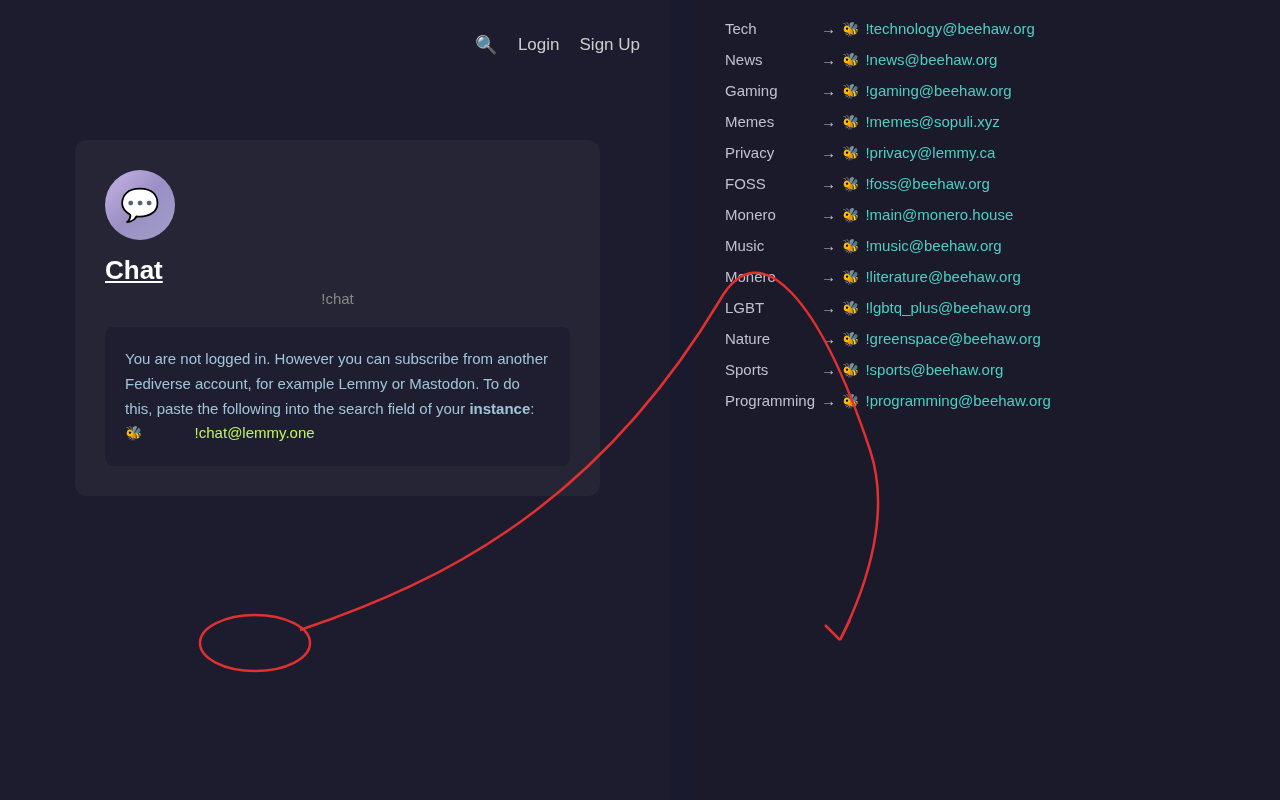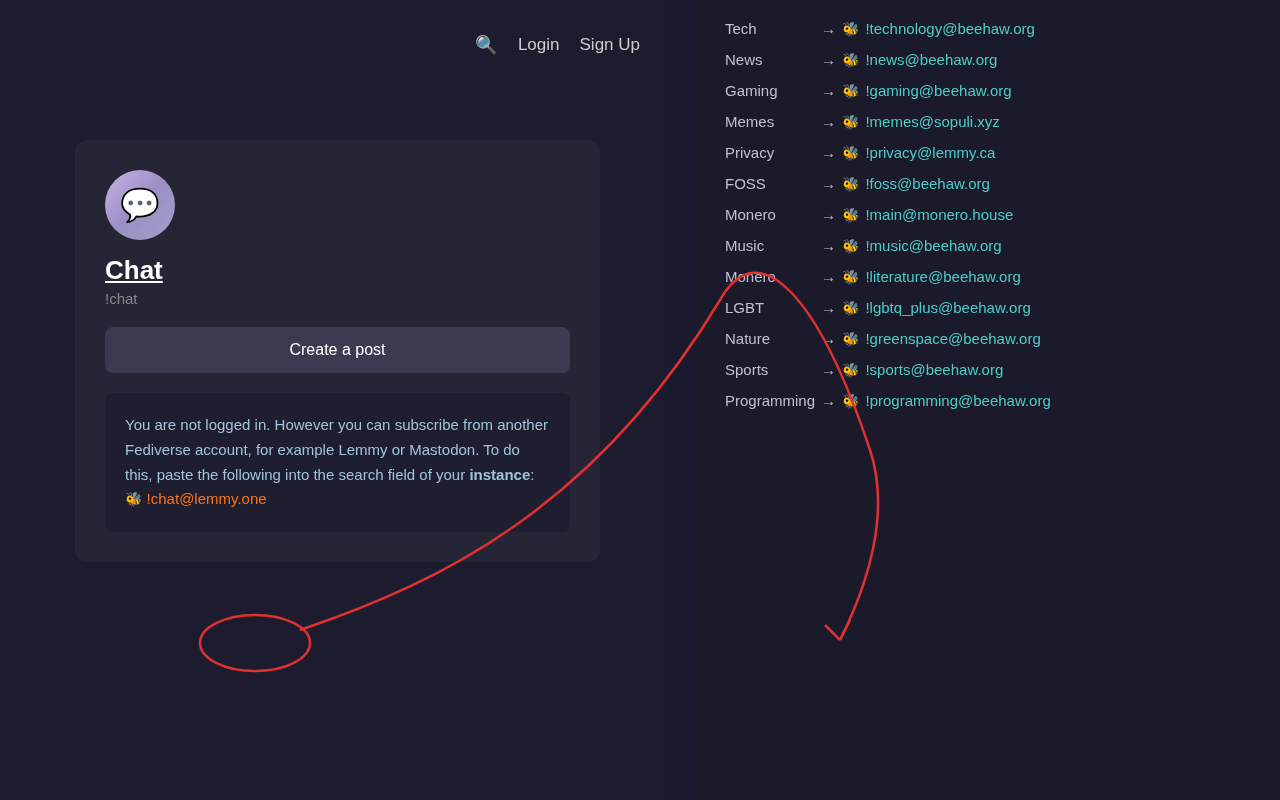--- a/index.html
+++ b/index.html
@@ -82,20 +82,21 @@
       font-size: 26px;
       font-weight: 600;
       margin-bottom: 4px;
       text-decoration: underline;
     }
 
     .community-handle {
       color: #888;
       font-size: 15px;
       margin-bottom: 20px;
+      text-align: center;
     }
 
     .create-post-btn {
       width: 100%;
       padding: 14px;
       background: #3a3a50;
       border: none;
       border-radius: 8px;
       color: #ffffff;
       font-size: 16px;
@@ -107,24 +108,25 @@
     .info-box {
       background: #1e1e30;
       border-radius: 8px;
       padding: 20px;
       color: #a0c4d8;
       font-size: 15px;
       line-height: 1.65;
     }
 
     .info-box .instance-handle {
-      color: #f97316;
+      color: #bef264;
       display: inline-flex;
       align-items: center;
       gap: 4px;
+      margin-left: 48px;
     }
 
     .bee-icon {
       font-size: 14px;
     }
 
     
     .annotation-overlay {
       position: absolute;
       top: 0;
@@ -200,21 +202,20 @@
     
     <div class="chat-icon-wrapper">
       <span class="chat-bubble-icon">💬</span>
     </div>
 
     
     <div class="community-title">Chat</div>
     <div class="community-handle">!chat</div>
 
     
-    <button class="create-post-btn">Create a post</button>
 
     
     <div class="info-box">
       <span>You are not logged in. However you can subscribe from another Fediverse account, for example Lemmy or Mastodon. To do this, paste the following into the search field of your <span style="font-weight:700;">instance</span>: <span class="bee-icon">🐝</span> <span class="instance-handle">!chat@lemmy.one</span></span>
     </div>
   </div>
 </div>
 
 <div class="right-panel">
 

